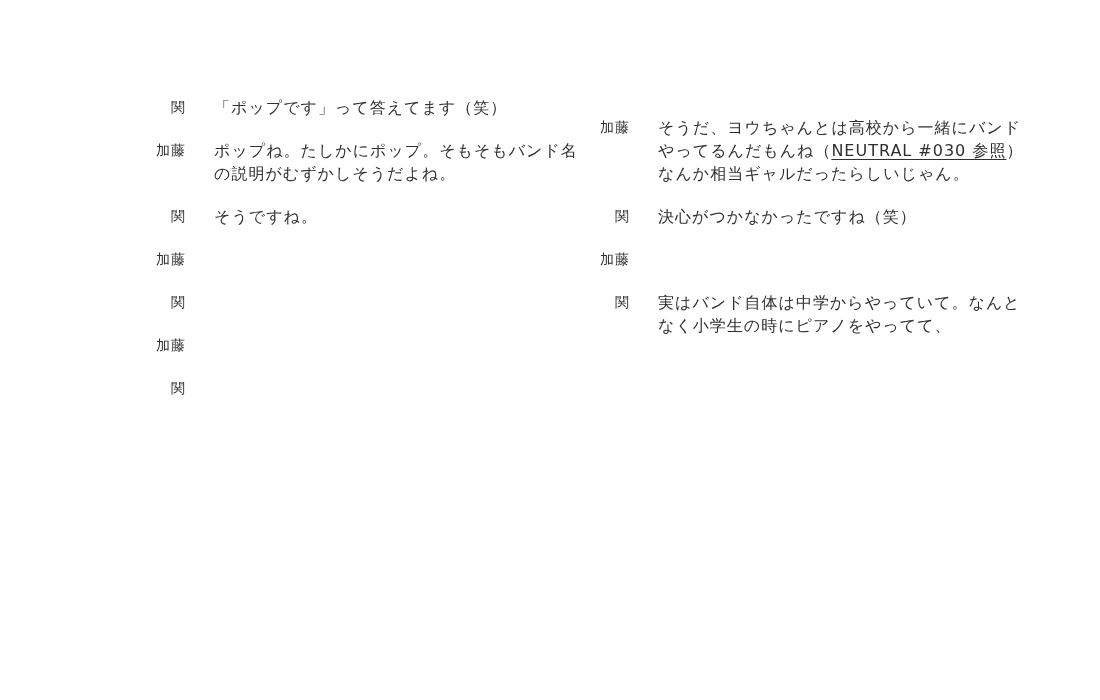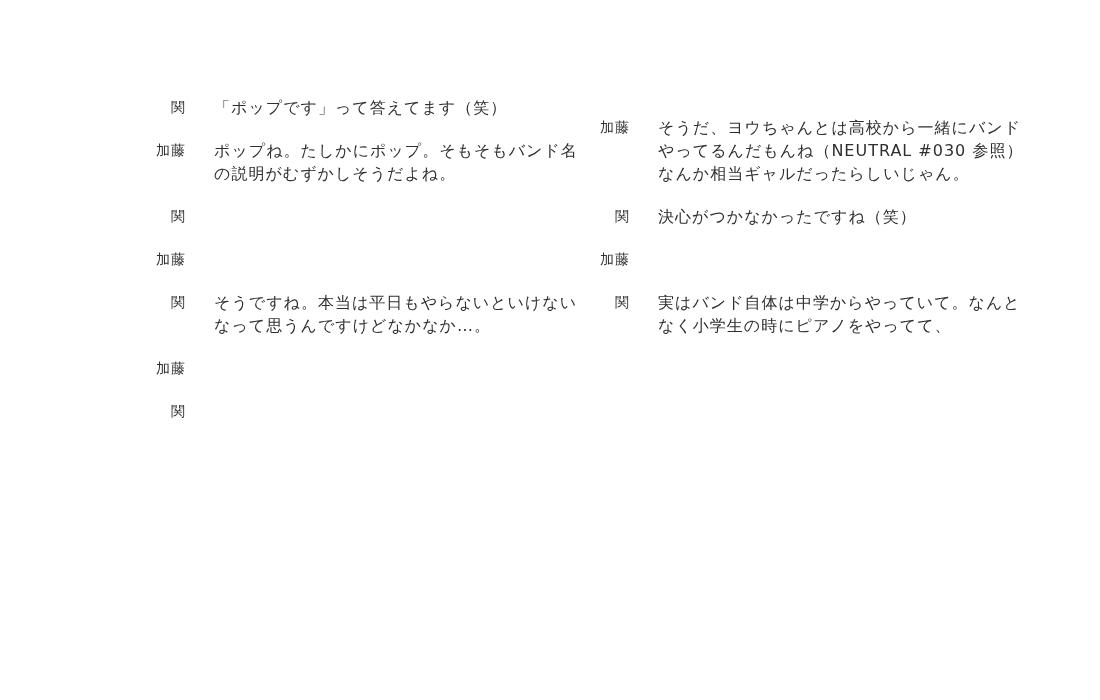--- a/index.html
+++ b/index.html
@@ -41,20 +41,21 @@
   }
   .text {
     margin-left: 28px;
     width: 306px;
     font-size: 16px;
     line-height: 23px;
     letter-spacing: 1px;
     white-space: pre;
   }
   .ref-link {
+    text-decoration: underline;
     text-underline-offset: 3px;
     cursor: pointer;
   }
 </style>
 </head>
 <body>
 
 <div class="page">
   <div class="columns">
 
@@ -63,28 +64,27 @@
         <div class="speaker">関</div>
         <div class="text">「ポップです」って答えてます（笑）</div>
       </div>
       <div class="block">
         <div class="speaker">加藤</div>
         <div class="text">ポップね。たしかにポップ。そもそもバンド名
 の説明がむずかしそうだよね。</div>
       </div>
       <div class="block">
         <div class="speaker">関</div>
+        <div class="text">そうですね。</div>
       </div>
       <div class="block">
         <div class="speaker">加藤</div>
       </div>
       <div class="block">
         <div class="speaker">関</div>
-        <div class="text">そうですね。本当は平日もやらないといけない
-なって思うんですけどなかなか…。</div>
       </div>
       <div class="block">
         <div class="speaker">加藤</div>
       </div>
       <div class="block">
         <div class="speaker">関</div>
       </div>
     </div>
 
     <div class="col">

